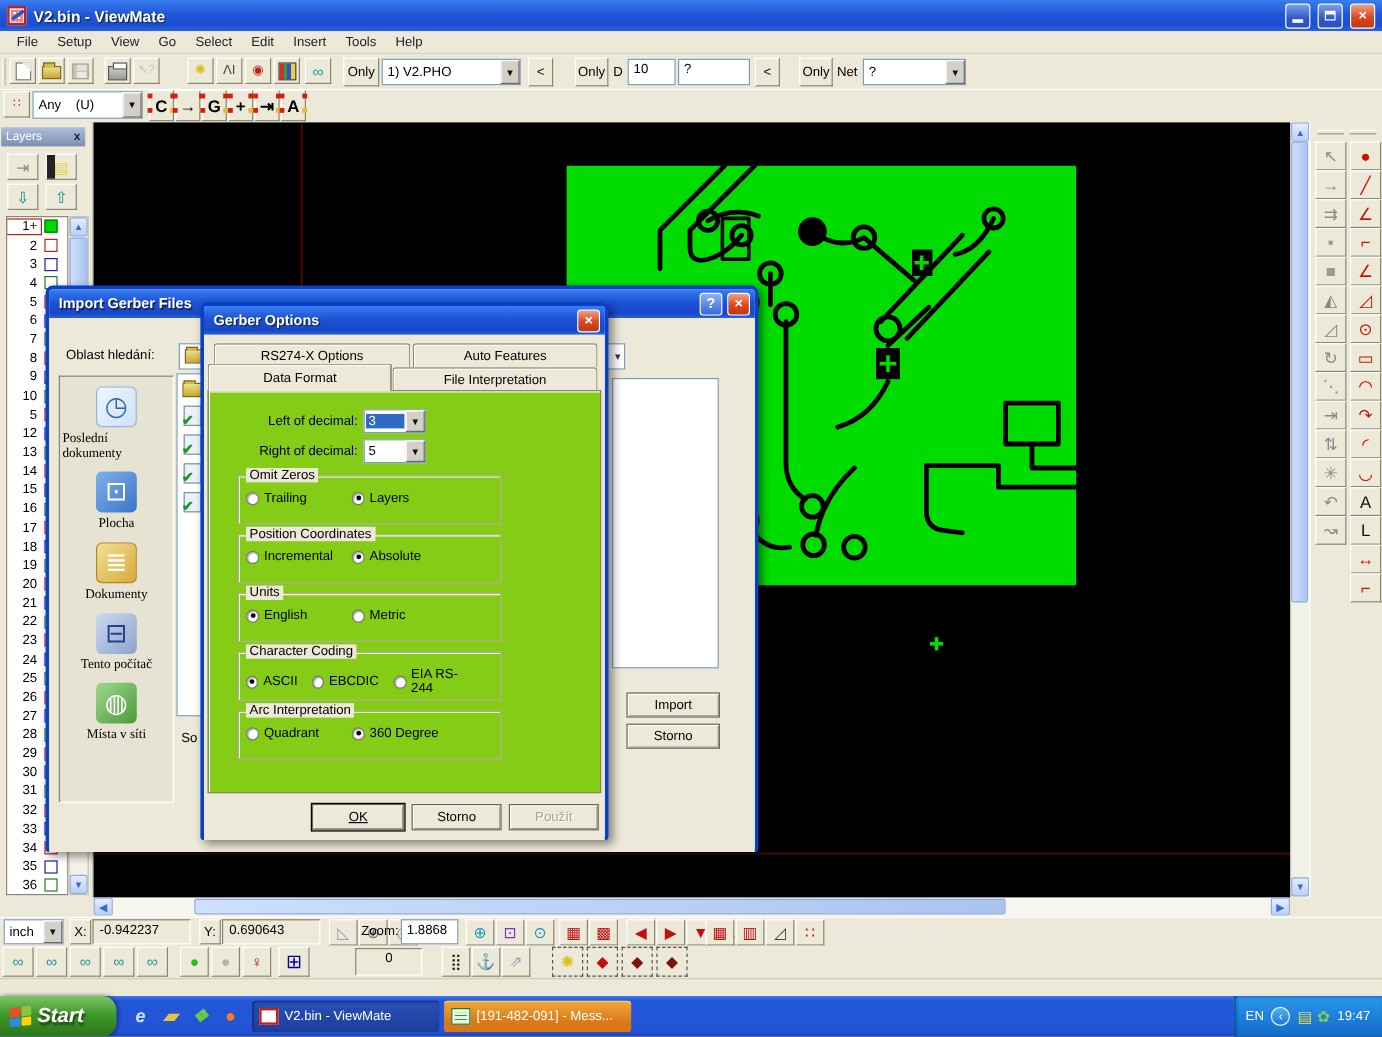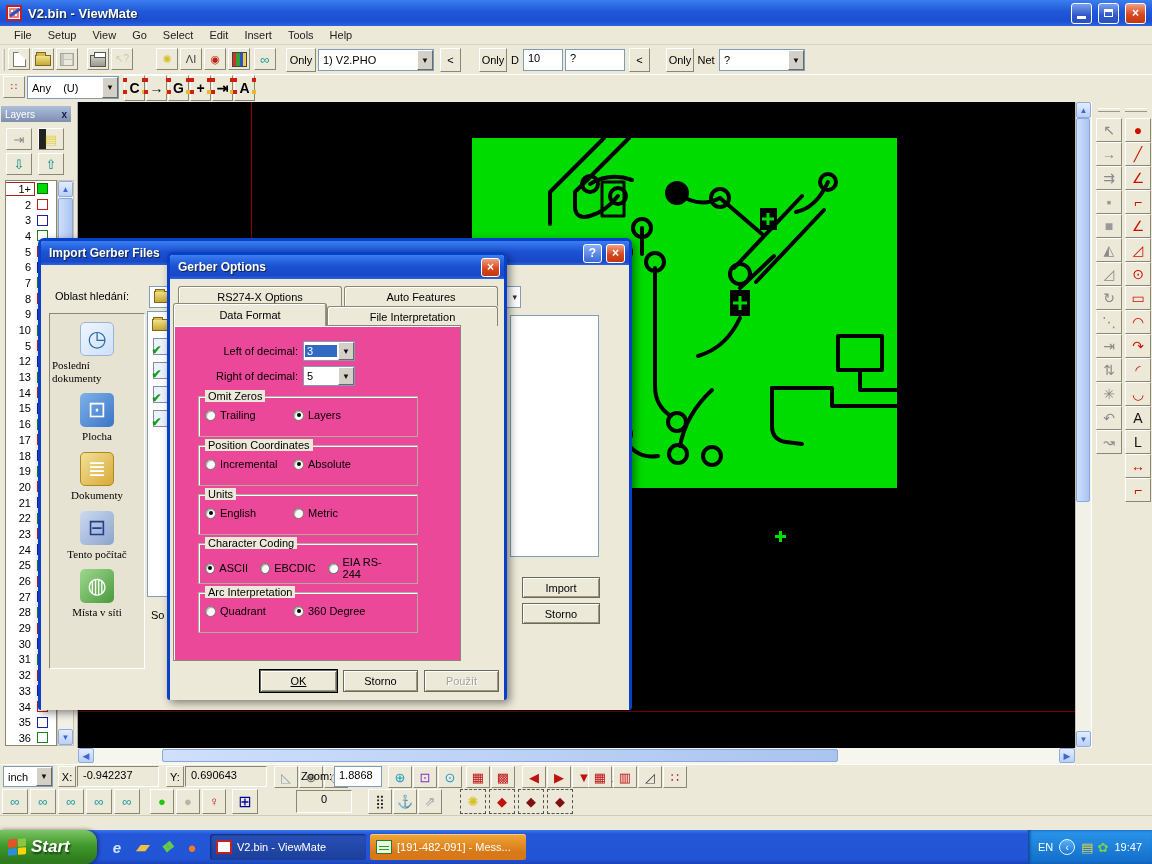--- a/index.html
+++ b/index.html
@@ -118,21 +118,21 @@
   .sfold{width:17px;height:12px;background:linear-gradient(180deg,#efe28a,#c8a832);border:1px solid #806820;position:relative;margin-top:3px;}
   .sfold::before{content:"";position:absolute;left:0;top:-3px;width:8px;height:2px;background:#d8b848;border:1px solid #806820;border-bottom:none;}
   .listbox{position:absolute;background:#fff;border:1px solid #7f9db9;}
   .xpbtn{position:absolute;background:#ece9d8;border:1px solid #6a6a5a;box-shadow:inset 1px 1px 0 #fff, inset -1px -1px 0 #9a9684;display:grid;place-items:center;font-size:11px;}
   .xpbtn.def{outline:1px solid #000;}
   .xpbtn.dis{color:#a8a49a;text-shadow:1px 1px 0 #fff;}
 
   
   .tab{position:absolute;height:20px;background:#ece9d8;border:1px solid #8a8772;border-bottom:none;border-radius:3px 3px 0 0;display:grid;place-items:center;font-size:11px;box-shadow:inset 1px 1px 0 #fff;}
   .tab.active{height:23px;z-index:3;box-shadow:inset 1px 1px 0 #fff, inset -1px 0 0 #9a9684;}
-  .tabpanel{position:absolute;left:3px;top:46px;width:288px;height:336px;background:#ec4899;border:1px solid #8a8772;box-shadow:inset 1px 1px 0 #fff;z-index:2;}
+  .tabpanel{position:absolute;left:3px;top:46px;width:328px;height:336px;background:#84cc16;border:1px solid #8a8772;box-shadow:inset 1px 1px 0 #fff;z-index:2;}
   .frow{position:absolute;display:flex;align-items:center;}
   .frow .lab{width:100px;text-align:right;margin-right:5px;}
   .ccombo{width:52px;height:20px;background:#fff;border:1px solid #7f9db9;display:flex;align-items:center;}
   .ccombo .cv{flex:1;padding-left:3px;}
   .ccombo .cv.hl{background:#316ac5;color:#fff;margin:1px;padding-left:2px;}
   .grp{position:absolute;left:24px;width:220px;height:41px;border:1px solid #b2ae9c;box-shadow:inset 1px 1px 0 #fff;padding:4px 6px 0 6px;}
   .grp .legend{position:absolute;top:-7px;left:6px;background:#ece9d8;padding:0 3px;}
   .opts{display:flex;margin-top:8px;}
   .opt{display:flex;align-items:center;gap:4px;min-width:88px;}
   .opt.tight{min-width:0;margin-right:12px;}

